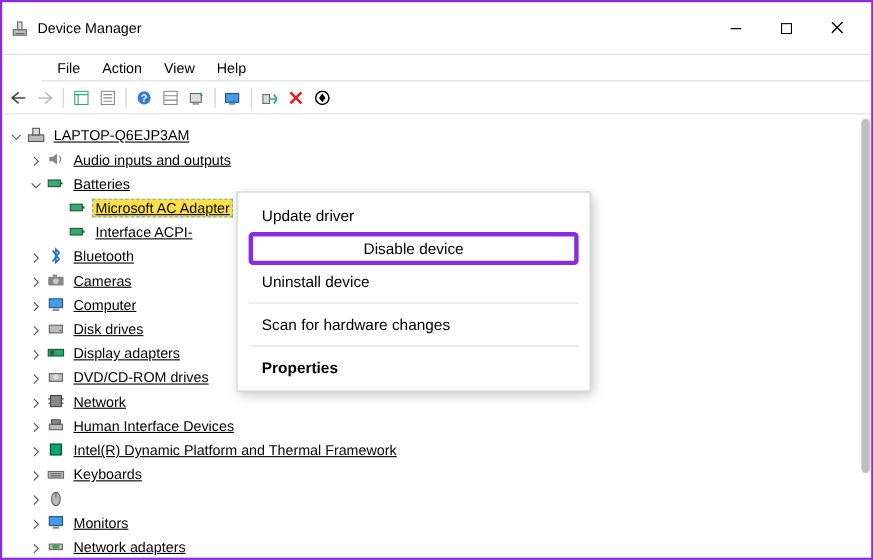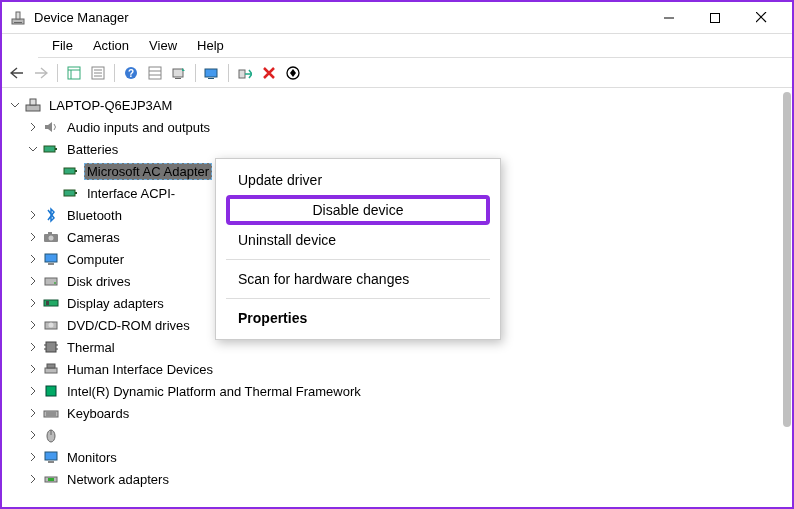--- a/index.html
+++ b/index.html
@@ -2,21 +2,21 @@
 <html><head>
 <meta charset="utf-8">
 <style>
   * { box-sizing: border-box; margin: 0; padding: 0; }
   body { font-family: 'Segoe UI', Tahoma, sans-serif; font-size: 13px; background: #fff; }
   .window {
     width: 794px; height: 509px; border: 2px solid #8a2be2; background: #fff;
     display: flex; flex-direction: column; overflow: hidden;
   }
   .titlebar {
-    height: 32px; display: flex; align-items: center; padding: 0 8px;
+    height: 48px; display: flex; align-items: center; padding: 0 8px;
     border-bottom: 1px solid #ddd;
   }
   .title-icon { width: 16px; height: 16px; margin-right: 8px; display: inline-flex; align-items: center; justify-content: center; }
   .title-text { flex: 1; font-size: 13px; }
   .title-controls { display: flex; }
   .win-btn { width: 46px; height: 30px; display: flex; align-items: center; justify-content: center; cursor: pointer; }
 
   .menubar {
     height: 24px; display: flex; align-items: center; padding: 0 4px;
     border-bottom: 1px solid #ddd;
@@ -28,29 +28,29 @@
     height: 30px; display: flex; align-items: center; padding: 2px 4px;
     border-bottom: 1px solid #ddd; gap: 2px;
   }
   .tool-btn { width: 22px; height: 22px; display: flex; align-items: center; justify-content: center; cursor: pointer; border: 1px solid transparent; }
   .tool-sep { width: 1px; height: 18px; background: #ccc; margin: 0 3px; }
 
   .content { flex: 1; position: relative; overflow: hidden; }
   .tree { padding: 6px 4px 6px 6px; overflow-y: auto; height: 100%; }
   .scrollbar { position: absolute; right: 1px; top: 4px; width: 8px; height: 80%; background: #c0c0c0; border-radius: 4px; }
 
-  .tree-row { display: flex; align-items: center; height: 22px; white-space: nowrap; }
+  .tree-row { display: flex; align-items: flex-end; height: 22px; white-space: nowrap; text-decoration: underline; }
   .expander { width: 14px; height: 14px; display: flex; align-items: center; justify-content: center; cursor: pointer; color: #666; }
   .indent { display: inline-block; }
   .node-icon { width: 18px; height: 18px; margin: 0 4px 0 2px; display: inline-flex; align-items: center; justify-content: center; }
   .node-label { padding: 1px 3px; }
-  .node-label.selected { background: #737373; border: 1px dashed #70b0e0; padding: 0 2px; }
+  .node-label.selected { background: #fde047; border: 1px dashed #70b0e0; padding: 0 2px; }
 
   .context-menu {
-    position: absolute; left: 213px; top: 70px; width: 286px;
+    position: absolute; left: 213px; top: 70px; width: 322px;
     background: #fff; border: 1px solid #ccc; box-shadow: 2px 3px 10px rgba(0,0,0,0.25);
     padding: 6px 0;
   }
   .ctx-item { padding: 7px 22px; cursor: pointer; font-size: 14px; }
   .ctx-sep { height: 1px; background: #ddd; margin: 4px 10px; }
   .ctx-item.bold { font-weight: 700; }
   .ctx-highlight { border: 4px solid #8a2be2; border-radius: 4px; margin: 0 10px; padding:3px 8px;text-align:center; }
 
   svg { display: block; }
 </style>
@@ -347,21 +347,21 @@
           </span>
         <span class="node-icon">
             <svg width="16" height="16">
               <rect x="3" y="3" width="10" height="10" fill="#888" stroke="#444"></rect>
               <line x1="1" y1="6" x2="3" y2="6" stroke="#444"></line>
               <line x1="1" y1="10" x2="3" y2="10" stroke="#444"></line>
               <line x1="13" y1="6" x2="15" y2="6" stroke="#444"></line>
               <line x1="13" y1="10" x2="15" y2="10" stroke="#444"></line>
             </svg>
           </span>
-        <span class="node-label">Thermal</span>
+        <span class="node-label">Network</span>
       </div>
 
       <div class="tree-row">
         <span class="indent" style="width:18px"></span>
         <span class="expander">
             <svg width="10" height="10">
               <path d="M3 1 L7 5 L3 9" fill="none" stroke="#555"></path>
             </svg>
           </span>
         <span class="node-icon">

